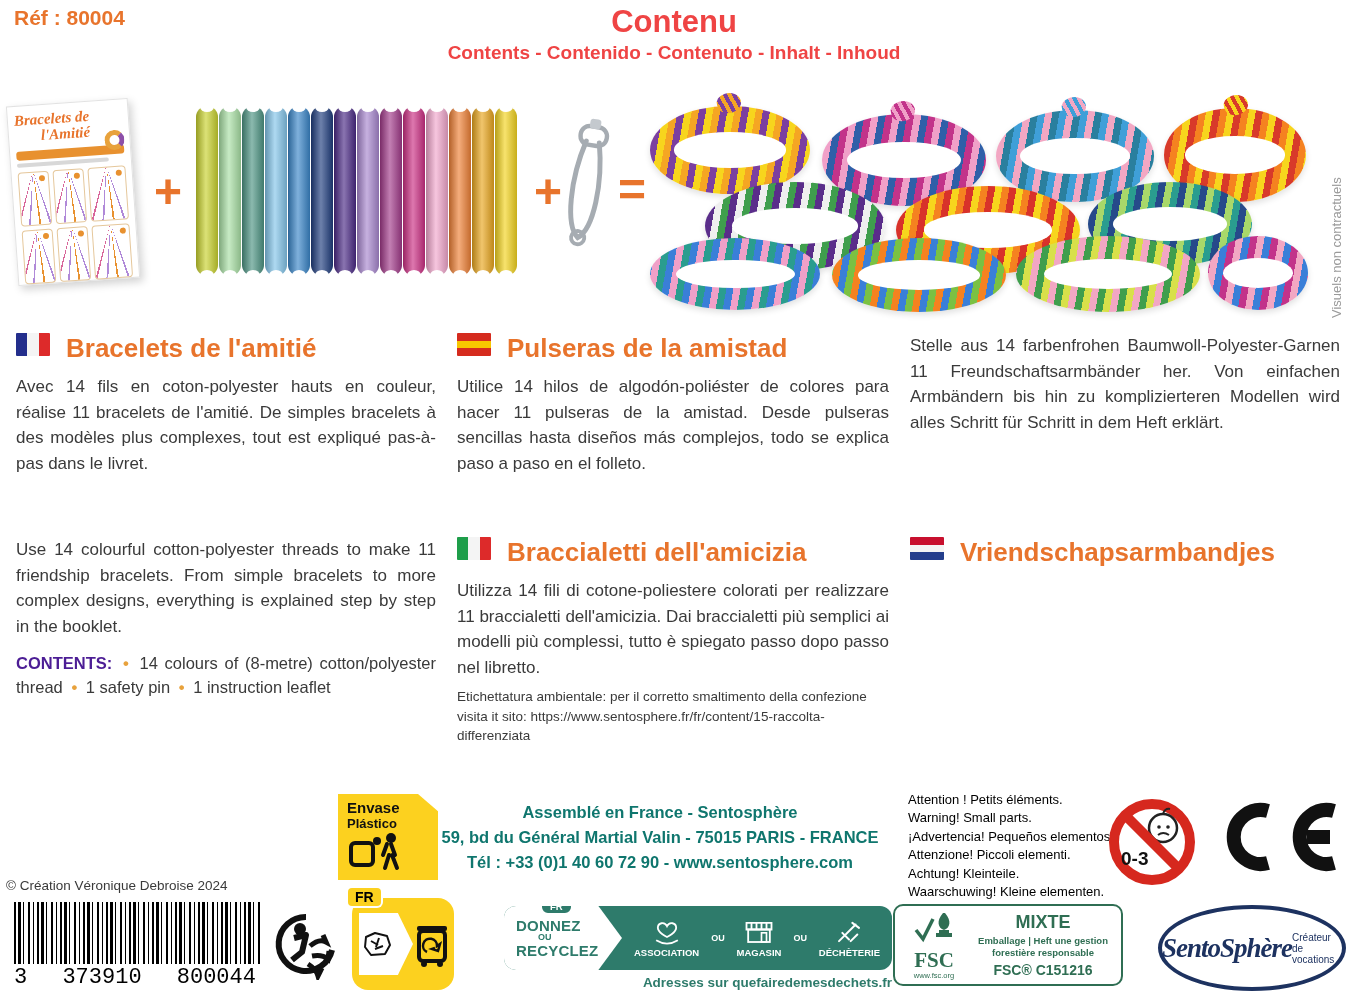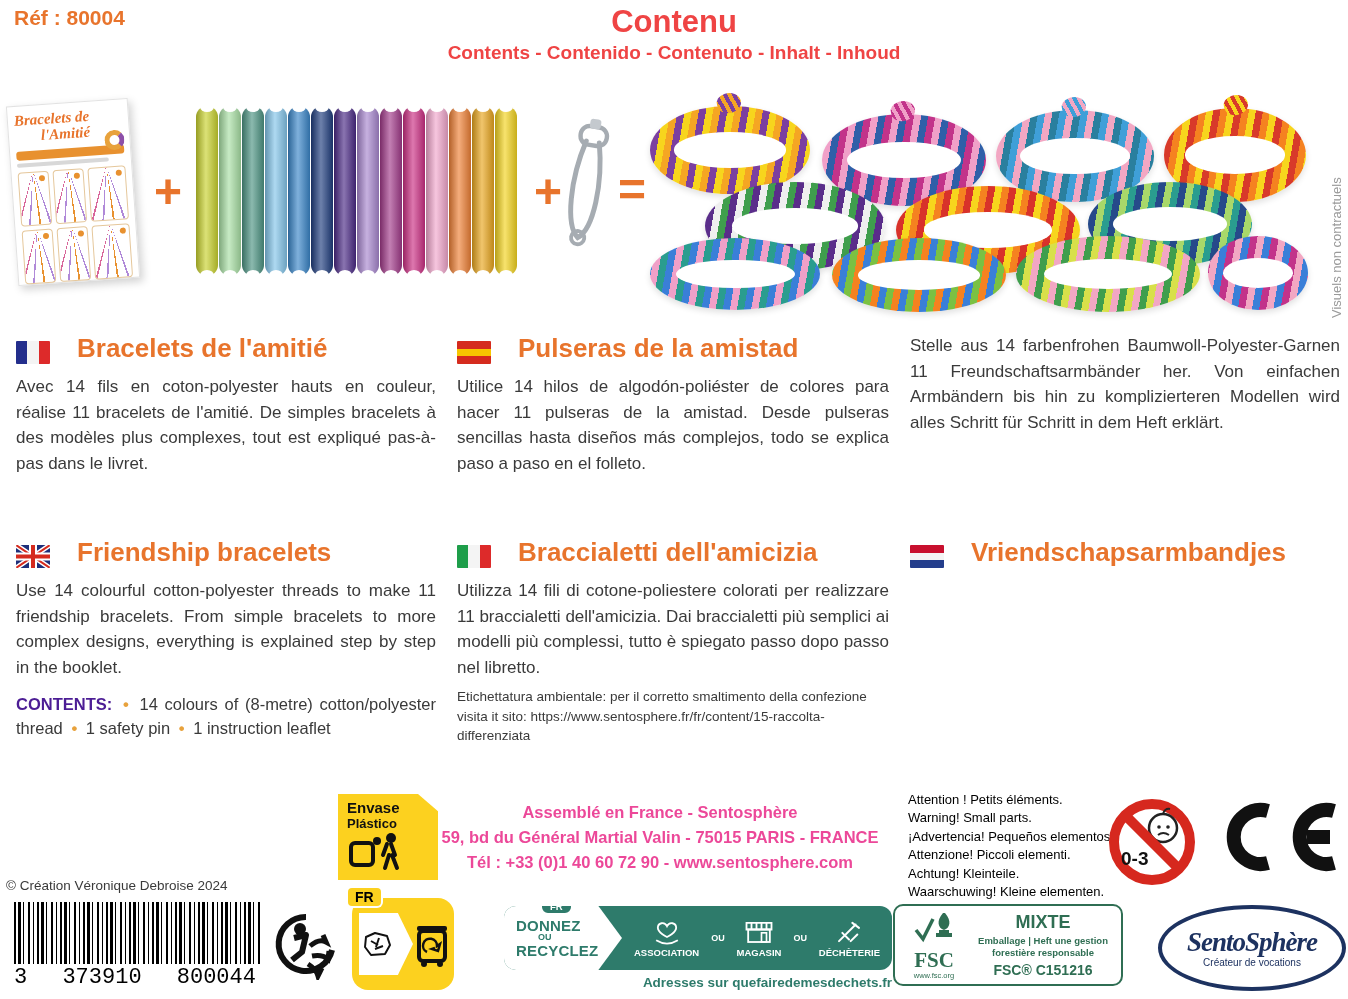--- a/index.html
+++ b/index.html
@@ -66,21 +66,21 @@
   .b10 { left:366px; top:150px; width:184px; height:76px; }
   .b11 { left:558px; top:150px; width:100px; height:74px; }
 
   .visuals { right:4px; top:88px; height:230px; writing-mode:vertical-rl; transform:rotate(180deg);
              color:#9a9a9a; font-size:13px; }
 
   
   .sections { position:absolute; left:16px; top:333px; display:grid;
               grid-template-columns:420px 432px 430px; column-gap:21px; row-gap:34px; }
   .section { min-height:170px; }
-  .sec-head { display:flex; align-items:flex-end; gap:27px; margin-bottom:10px; }
+  .sec-head { display:flex; align-items:flex-start; gap:16px; margin-bottom:10px; }
   .flag { width:34px; height:23px; flex:none; display:flex; overflow:hidden; border-radius:1px; }
   .flag.h { flex-direction:column; }
   .flag span { flex:1; }
   .fr-b{background:#232e8c;} .fr-w{background:#f4f4f4;} .fr-r{background:#dd2a2a;}
   .es-r{background:#d52b1e;} .es-y{background:#f7c600; flex:2;}
   .de-k{background:#161616;} .de-r{background:#d52b1e;} .de-g{background:#f7b500;}
   .it-g{background:#1e9e4a;} .it-w{background:#f4f4f4;} .it-r{background:#dd2a2a;}
   .nl-r{background:#c8102e;} .nl-w{background:#f4f4f4;} .nl-b{background:#243e8c;}
   .sec-heading { font-size:26px; font-weight:700; color:#e8742c; }
   .sec-body { font-size:17px; line-height:1.5; color:#3a3a3a; text-align:justify; }
@@ -89,21 +89,21 @@
   .contents-label { color:#4c1d95; font-weight:700; }
   .bullet { color:#e8a23c; font-weight:700; padding:0 4px; }
   .eco-note { margin-top:7px; font-size:13.5px; color:#3a3a3a; line-height:1.45; }
 
   
   .envase { left:338px; top:794px; width:100px; height:86px; background:#fcd11f;
             clip-path:polygon(0 0, 80% 0, 100% 20%, 100% 100%, 0 100%); padding:6px 9px; color:#111; }
   .envase .e1 { font-size:15px; font-weight:700; line-height:1.05; }
   .envase .e2 { font-size:13px; font-weight:700; }
   .address { left:420px; top:800px; width:480px; text-align:center; font-weight:700;
-             color:#ec4899; font-size:16.5px; line-height:1.5; }
+             color:#0f766e; font-size:16.5px; line-height:1.5; }
   .warnings { left:908px; top:791px; font-size:13px; color:#000000; line-height:1.42; }
   .warnings div { white-space:nowrap; }
   .age { left:1106px; top:796px; width:92px; height:92px; }
   .age-num { position:absolute; left:15px; top:52px; font-size:19px; font-weight:700; color:#111; }
   .ce { left:1222px; top:798px; }
   .copyright { left:6px; top:878px; font-size:13.5px; color:#3a3a3a; }
   .barcode-wrap { left:14px; top:902px; width:248px; }
   .bars { height:62px;
      background:repeating-linear-gradient(90deg,#000 0 2px,#fff 2px 4px,#000 4px 7px,#fff 7px 9px,
        #000 9px 10px,#fff 10px 14px,#000 14px 16px,#fff 16px 19px,#000 19px 20px,#fff 20px 23px); }
@@ -136,21 +136,21 @@
          background:#fff; display:flex; align-items:center; padding:4px 8px; gap:8px; color:#2f6e53; }
   .fsc-left { width:62px; text-align:center; }
   .fsc-name { font-family:"Liberation Serif", serif; font-weight:700; font-size:21px; line-height:1; }
   .fsc-site { font-size:7.5px; }
   .fsc-right { flex:1; text-align:center; }
   .fsc-grade { font-size:18px; font-weight:700; }
   .fsc-desc { font-size:9.5px; font-weight:700; line-height:1.3; margin-top:2px; }
   .fsc-code { font-size:14px; font-weight:700; margin-top:3px; }
   .brand { left:1156px; top:902px; width:192px; height:92px; display:flex; align-items:center; justify-content:center; }
   .brand-ellipse { width:188px; height:86px; border:4px solid #1d3260; border-radius:50%;
-                   display:flex; flex-direction:column; align-items:center; justify-content:center; color:#1d3260; }
+                   display:flex; flex-direction:row; align-items:center; justify-content:flex-end; color:#1d3260; }
   .brand-name { font-family:"Liberation Serif", serif; font-style:italic; font-weight:700;
                 font-size:27px; letter-spacing:-1px; line-height:1; }
   .brand-tag { font-size:10px; margin-top:1px; }
 </style>
 </head>
 <body>
 
 <div class="page">
 
   <div class="abs ref">Réf : 80004</div>
@@ -249,32 +249,20 @@
         <span class="sec-heading">Pulseras de la amistad</span>
       </div>
       <div class="sec-body">Utilice 14 hilos de algodón-poliéster de colores para hacer 11 pulseras de la amistad. Desde pulseras sencillas hasta diseños más complejos, todo se explica paso a paso en el folleto.</div>
     </div>
 
     <div class="section">
       <div class="sec-body">Stelle aus 14 farbenfrohen Baumwoll-Polyester-Garnen 11 Freundschaftsarmbänder her. Von einfachen Armbändern bis hin zu komplizierteren Modellen wird alles Schritt für Schritt in dem Heft erklärt.</div>
     </div>
 
     <div class="section">
-      <div class="sec-head">
-        <span class="flag">
-            <svg width="34" height="23" viewBox="0 0 34 23">
-          <rect width="34" height="23" fill="#1e2f7a"></rect>
-          <path d="M0 0 L34 23 M34 0 L0 23" stroke="#fff" stroke-width="5"></path>
-          <path d="M0 0 L34 23 M34 0 L0 23" stroke="#d52b1e" stroke-width="2"></path>
-          <path d="M17 0 V23 M0 11.5 H34" stroke="#fff" stroke-width="8"></path>
-          <path d="M17 0 V23 M0 11.5 H34" stroke="#d52b1e" stroke-width="4"></path>
-        </svg>
-          </span>
-        <span class="sec-heading">Friendship bracelets</span>
-      </div>
       <div class="sec-body">Use 14 colourful cotton-polyester threads to make 11 friendship bracelets. From simple bracelets to more complex designs, everything is explained step by step in the booklet.</div>
       <div class="contents">
         <span class="contents-label">CONTENTS:</span>
         <span class="bullet">•</span>
         <span>14 colours of (8-metre) cotton/polyester thread</span>
         <span class="bullet">•</span>
         <span>1 safety pin</span>
         <span class="bullet">•</span>
         <span>1 instruction leaflet</span>
       </div>

